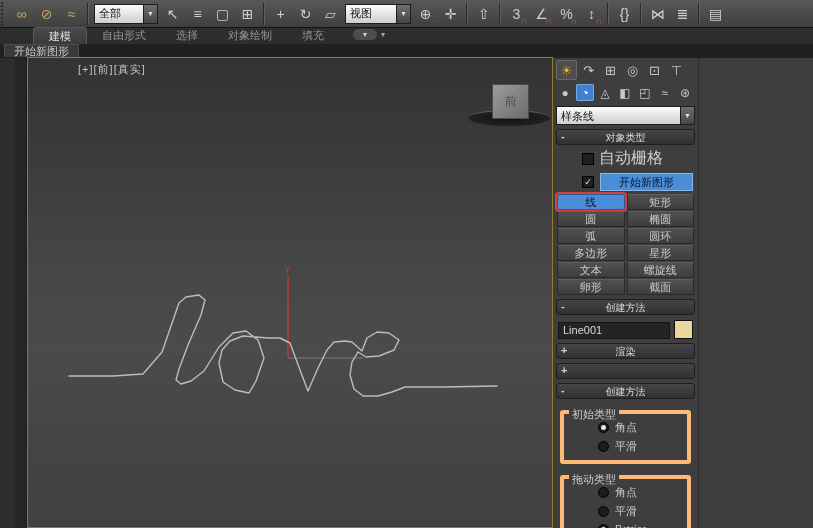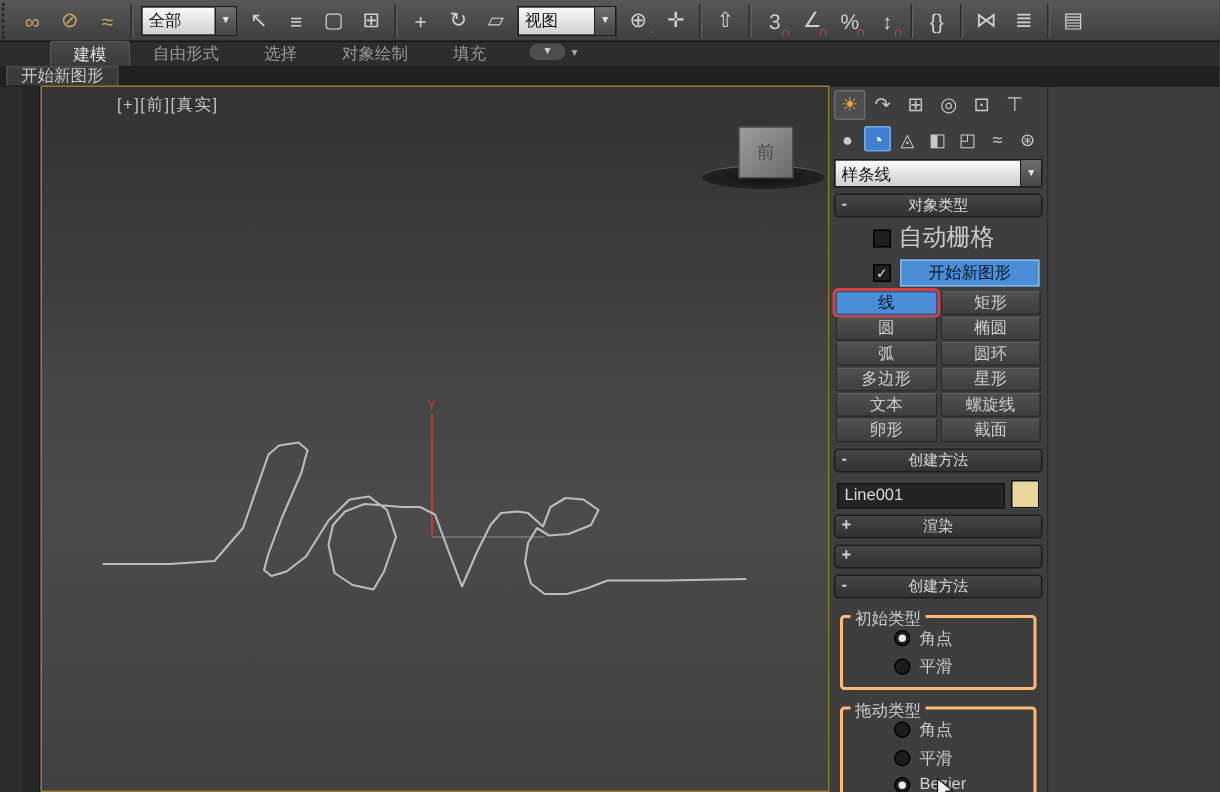--- a/index.html
+++ b/index.html
@@ -79,21 +79,21 @@
     font-size:11px; text-align:center; line-height:16px; }
   .otype-grid { display:grid; grid-template-columns:1fr 1fr; gap:1px 2px; margin:3px 1px 0 1px; }
   .otype-btn { height:14px; background:linear-gradient(#505050,#3e3e3e); border:1px solid #292929;
     border-top-color:#5e5e5e; border-radius:2px; color:#cccccc; font-size:11px; text-align:center; line-height:14px; }
   .otype-btn.selected { background:#4a8ed8; color:#0a1626; border-color:#2a5a93; }
   .otype-btn.annotated { outline:2px solid #d84040; outline-offset:0px; }
   .name-row { display:flex; gap:4px; margin:5px 2px 2px 2px; align-items:flex-end; }
   .name-input { flex:1; height:15px; background:#242424; border:1px solid #141414; color:#d8d8d8;
     font-size:11px; line-height:15px; padding:0 4px; }
   .color-swatch { width:17px; height:17px; border:1px solid #101010; flex:none; }
-  .groupbox { margin:11px 4px 4px 4px; border:2px solid #fdba74; border-radius:3px;
+  .groupbox { margin:11px 4px 4px 4px; border:4px solid #fdba74; border-radius:3px;
     padding:4px 2px 4px 2px; position:relative; }
   .groupbox-label { position:absolute; top:-7px; left:5px; background:#3e3e3e; padding:0 3px;
     color:#cccccc; font-size:11px; }
   .radio-row { display:flex; align-items:center; gap:6px; padding:2px 0 2px 32px; color:#cccccc; font-size:11px; position:relative; }
   .radio { width:9px; height:9px; border-radius:50%; background:#1c1c1c; border:1px solid #000;
     position:relative; flex:none; }
   .radio.sel::after { content:""; position:absolute; inset:2px; border-radius:50%; background:#e8e8e8; }
   .mouse-cursor { position:absolute; left:60px; top:3px; z-index:5; }
 </style>
 </head>

